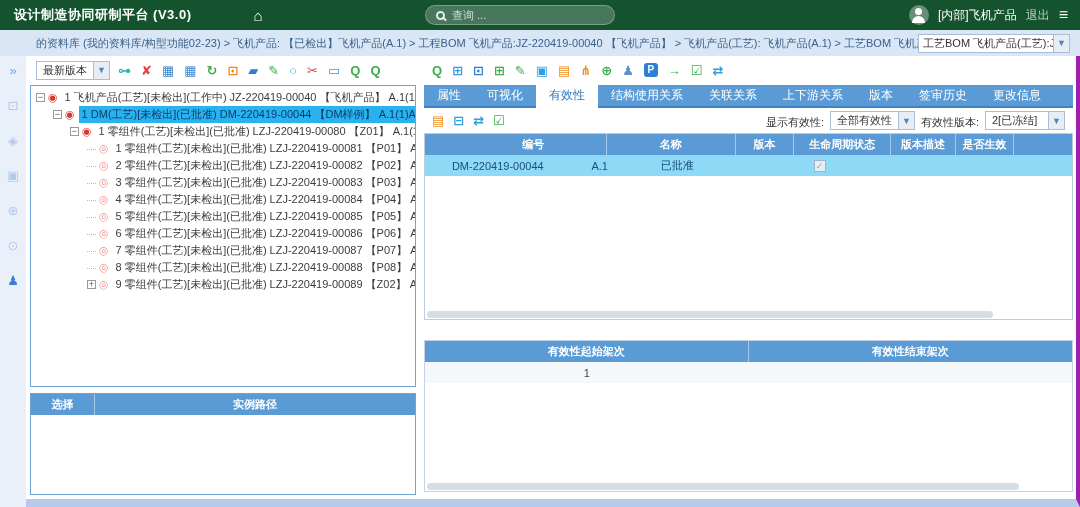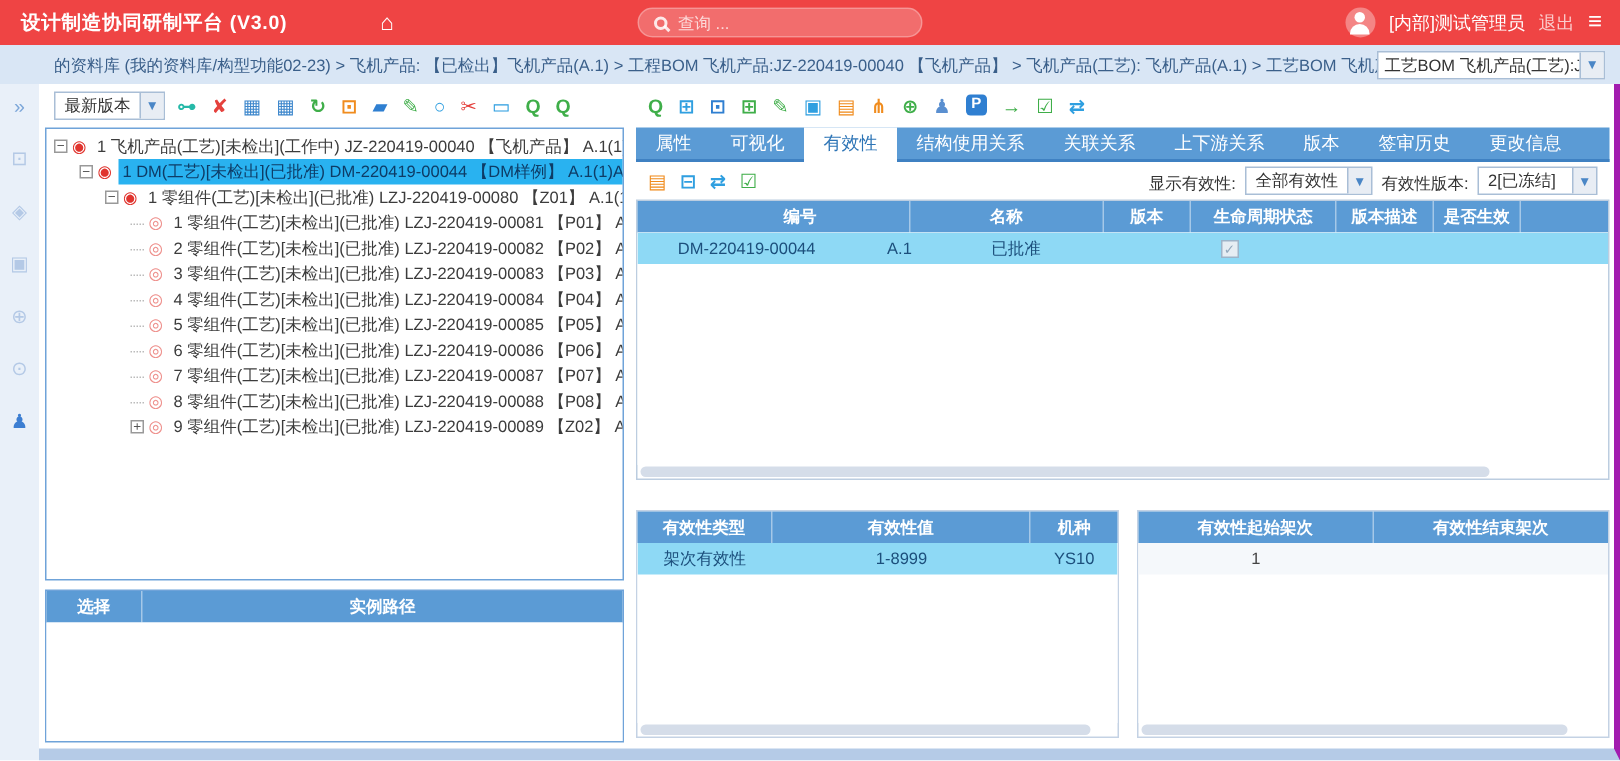--- a/index.html
+++ b/index.html
@@ -1,20 +1,20 @@
 <!DOCTYPE html>
 <html><head>
 <meta charset="utf-8">
 <style>
   * { margin:0; padding:0; box-sizing:border-box; }
   html,body { width:1080px; height:507px; overflow:hidden; }
   body { font-family:"Liberation Sans","DejaVu Sans",sans-serif; font-size:12px; background:#fff; }
 
   
-  .topbar { height:30px; background:#ef4444; display:flex; align-items:center; color:#fff; position:relative; }
+  .topbar { height:30px; background:#14532d; display:flex; align-items:center; color:#fff; position:relative; }
   .topbar .title { font-size:13px; font-weight:bold; padding-left:14px; letter-spacing:.5px; }
   .topbar .home { margin-left:62px; font-size:15px; cursor:pointer; }
   .searchbox { position:absolute; left:425px; top:5px; width:190px; height:20px; border-radius:10px;
                background:rgba(255,255,255,.22); border:1px solid rgba(255,255,255,.28);
                display:flex; align-items:center; gap:7px; padding:0 10px; }
   .mag { width:9px; height:9px; border:2px solid rgba(255,255,255,.85); border-radius:50%; position:relative; flex:none; }
   .mag::after { content:''; position:absolute; width:5px; height:2px; background:rgba(255,255,255,.85);
                 transform:rotate(45deg); right:-4px; bottom:-2px; }
   .searchbox .ph { color:rgba(255,255,255,.75); font-size:11px; }
   .userarea { margin-left:auto; display:flex; align-items:center; gap:9px; padding-right:12px; }
@@ -98,21 +98,21 @@
 
 <div class="topbar">
   <span class="title">设计制造协同研制平台 (V3.0)</span>
   <span class="home">⌂</span>
   <div class="searchbox">
     <span class="mag"></span>
     <span class="ph">查询 ...</span>
   </div>
   <div class="userarea">
     <span class="avatar"></span>
-    <span class="username">[内部]测试管理员</span>
+    <span class="username">[内部]飞机产品</span>
     <span class="logout">退出</span>
     <span class="menu">≡</span>
   </div>
 </div>
 
 <div class="crumbbar">
   <div class="crumb">的资料库 (我的资料库/构型功能02-23)  &gt;  飞机产品: 【已检出】飞机产品(A.1) &gt; 工程BOM 飞机产品:JZ-220419-00040 【飞机产品】 &gt; 飞机产品(工艺): 飞机产品(A.1) &gt; 工艺BOM 飞机产品(工艺):JZ-220419-00040 【飞机产品】</div>
   <div class="ctxselect">
     <span class="val">工艺BOM 飞机产品(工艺):JZ...</span>
     <span class="dd">▼</span>
@@ -297,37 +297,20 @@
               </div>
               <div class="t-cell" style="flex: 1 1 0%;"></div>
             </div>
           </div>
           <div class="hscroll">
             <div class="hthumb" style="width: 88%;"></div>
           </div>
         </div>
       <div class="spacer"></div>
       <div class="botrow">
-        <div class="efftable" id="eff-table">
-            <div class="t-head">
-              <div class="t-hcell" style="width: 28%;">有效性类型</div>
-              <div class="t-hcell" style="flex: 1 1 0%;">有效性值</div>
-              <div class="t-hcell" style="width: 18%;">机种</div>
-            </div>
-            <div class="t-body">
-              <div class="t-row sel">
-                <div class="t-cell" style="width: 28%;">架次有效性</div>
-                <div class="t-cell" style="flex: 1 1 0%;">1-8999</div>
-                <div class="t-cell" style="width: 18%;">YS10</div>
-              </div>
-            </div>
-            <div class="hscroll">
-              <div class="hthumb" style="width: 95%;"></div>
-            </div>
-          </div>
         <div class="sortietable" id="sortie-table">
             <div class="t-head">
               <div class="t-hcell" style="width: 50%;">有效性起始架次</div>
               <div class="t-hcell" style="flex: 1 1 0%;">有效性结束架次</div>
             </div>
             <div class="t-body">
               <div class="t-row lite">
                 <div class="t-cell" style="width: 50%;">1</div>
                 <div class="t-cell" style="flex: 1 1 0%; margin-top: 48px;">8999</div>
               </div>

